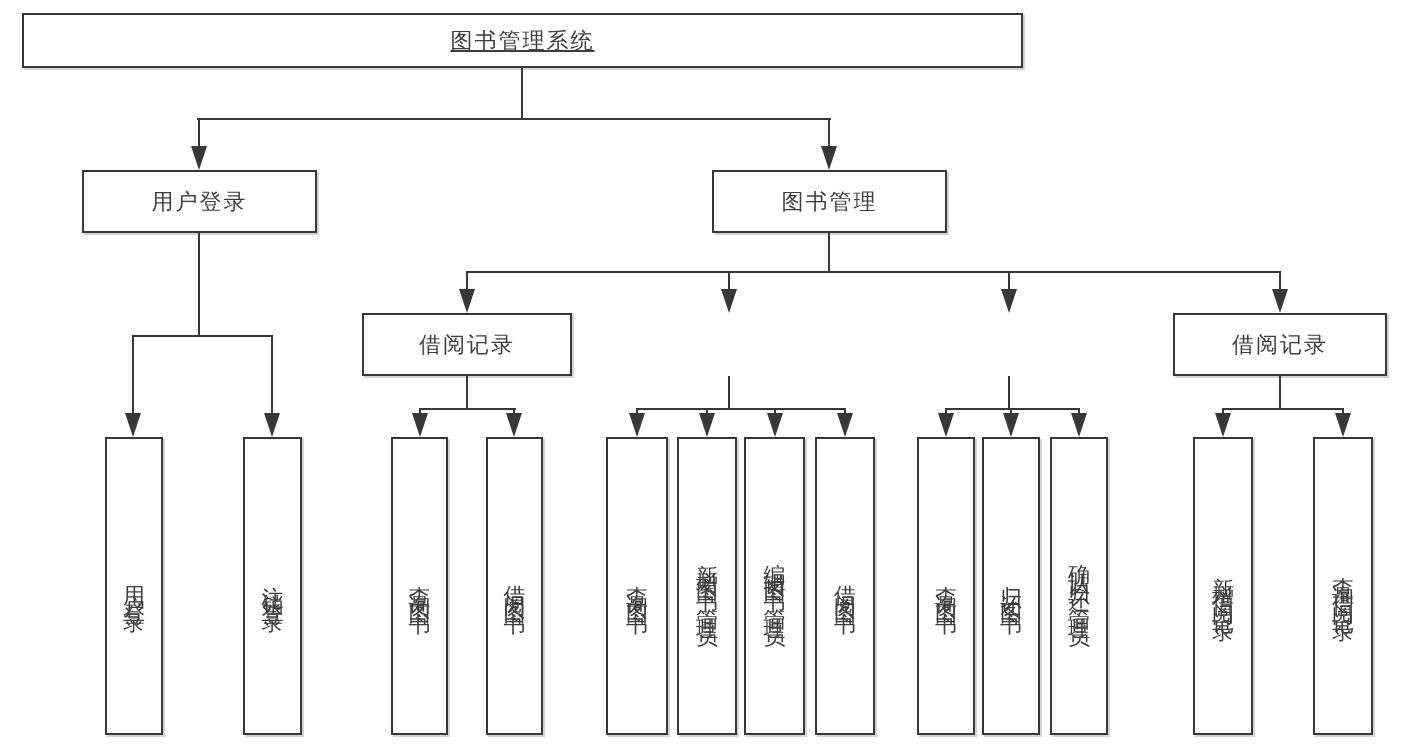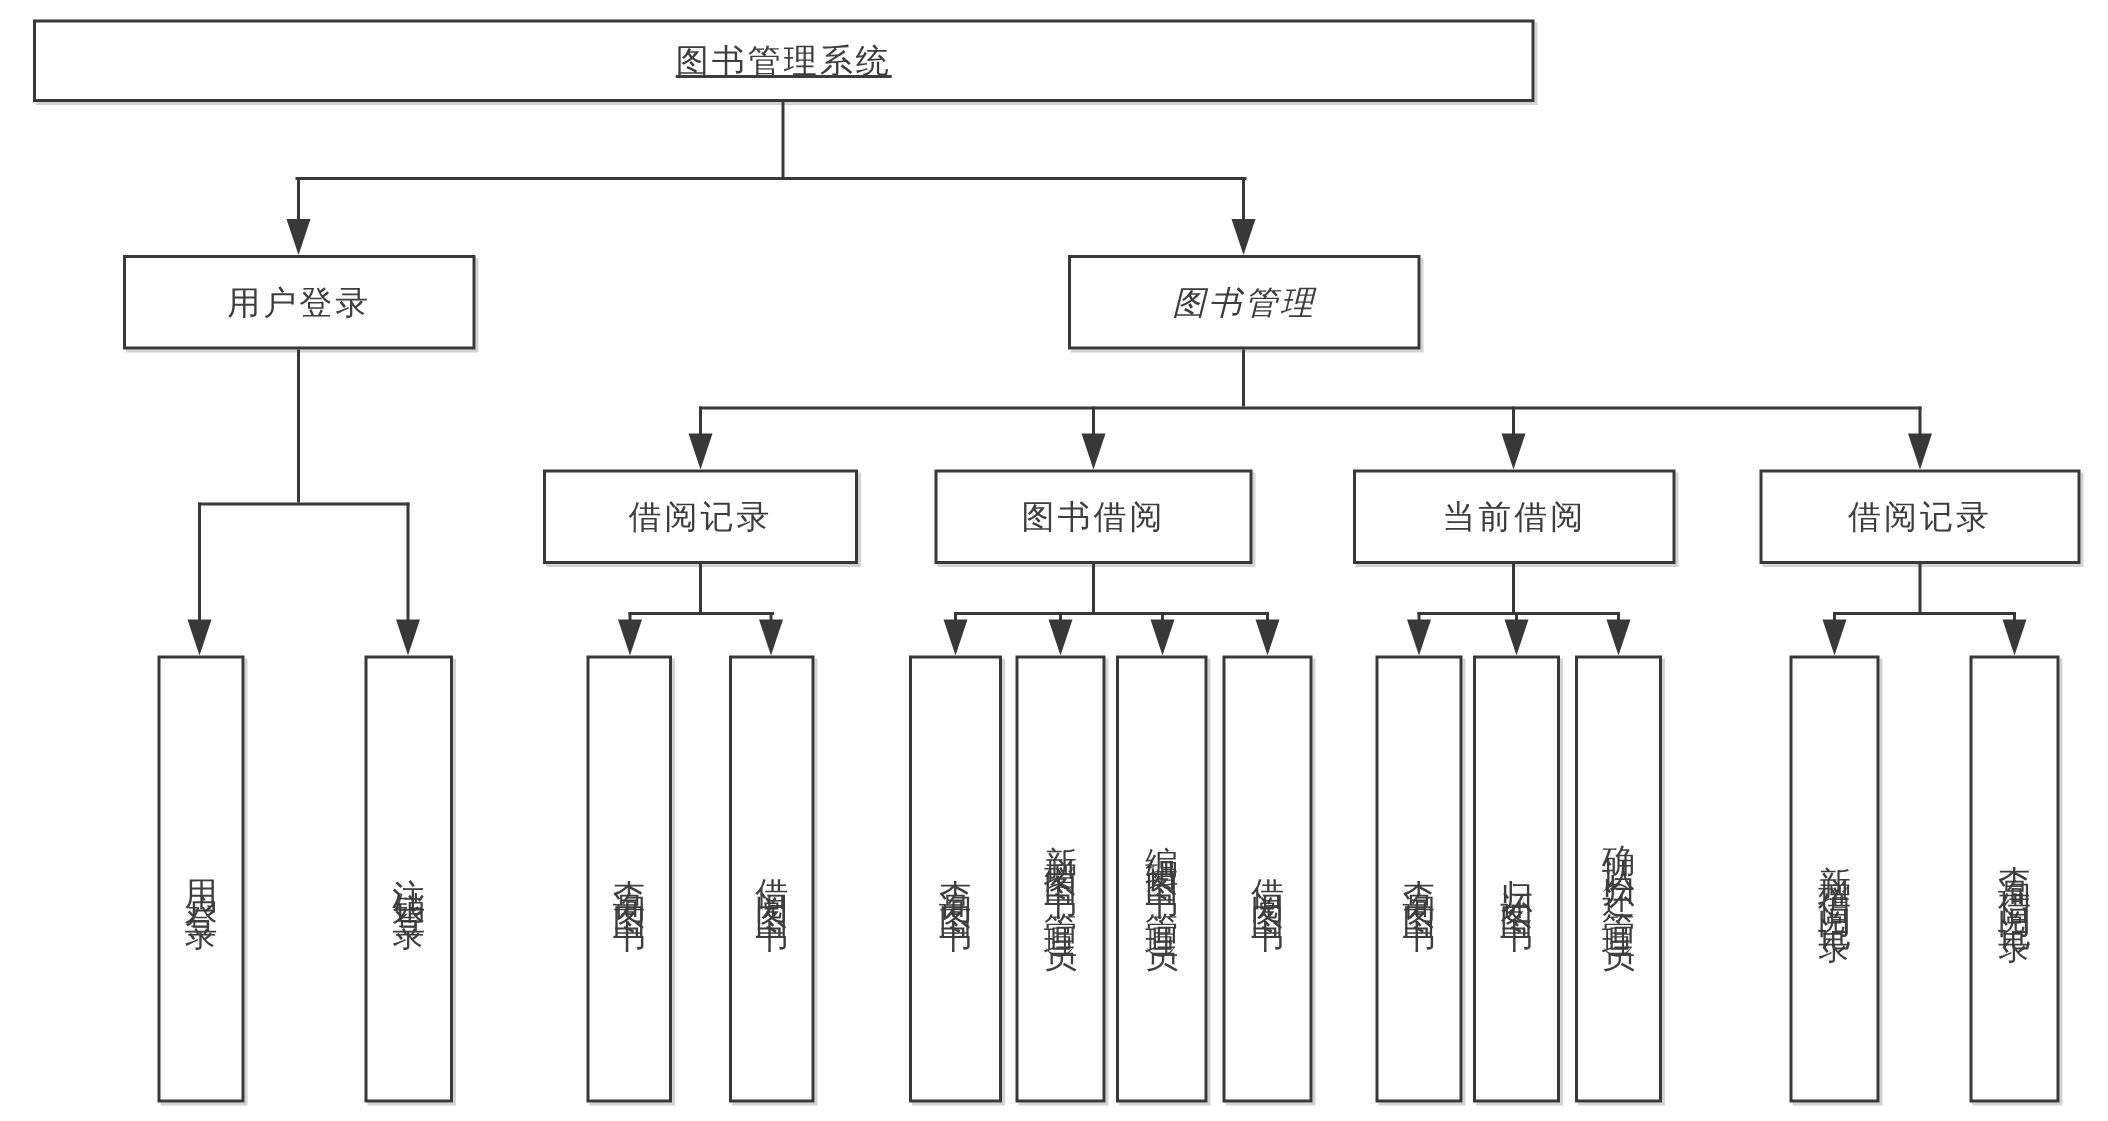--- a/index.html
+++ b/index.html
@@ -72,21 +72,21 @@
   <div class="vl" style="left:521px;top:68px;height:50px;"></div>
   <div class="hl" style="left:197px;top:118px;width:634px;"></div>
   <div class="vl" style="left:198px;top:118px;height:30px;"></div>
   <div class="ar" style="left:191px;top:146px;"></div>
   <div class="vl" style="left:828px;top:118px;height:30px;"></div>
   <div class="ar" style="left:821px;top:146px;"></div>
 
   <div class="box" style="left:82px;top:170px;width:235px;height:63px;">
     <span class="hlabel">用户登录</span>
   </div>
-  <div class="box" style="left:712px;top:170px;width:235px;height:63px;font-style:italic;">
+  <div class="box" style="left:712px;top:170px;width:235px;height:63px;">
     <span class="hlabel">图书管理</span>
   </div>
 
   <div class="vl" style="left:198px;top:233px;height:102px;"></div>
   <div class="hl" style="left:132px;top:335px;width:141px;"></div>
   <div class="vl" style="left:132px;top:335px;height:80px;"></div>
   <div class="ar" style="left:125px;top:413px;"></div>
   <div class="vl" style="left:271px;top:335px;height:80px;"></div>
   <div class="ar" style="left:264px;top:413px;"></div>
 
@@ -103,26 +103,20 @@
   <div class="ar" style="left:459px;top:289px;"></div>
   <div class="vl" style="left:728px;top:271px;height:20px;"></div>
   <div class="ar" style="left:721px;top:289px;"></div>
   <div class="vl" style="left:1008px;top:271px;height:20px;"></div>
   <div class="ar" style="left:1001px;top:289px;"></div>
   <div class="vl" style="left:1279px;top:271px;height:20px;"></div>
   <div class="ar" style="left:1272px;top:289px;"></div>
 
   <div class="box" style="left:362px;top:313px;width:210px;height:63px;">
     <span class="hlabel">借阅记录</span>
-  </div>
-  <div class="box" style="left:623px;top:313px;width:212px;height:63px;">
-    <span class="hlabel">图书借阅</span>
-  </div>
-  <div class="box" style="left:902px;top:313px;width:215px;height:63px;">
-    <span class="hlabel">当前借阅</span>
   </div>
   <div class="box" style="left:1173px;top:313px;width:214px;height:63px;">
     <span class="hlabel">借阅记录</span>
   </div>
 
   <div class="vl" style="left:466px;top:376px;height:32px;"></div>
   <div class="hl" style="left:419px;top:408px;width:97px;"></div>
   <div class="vl" style="left:419px;top:408px;height:8px;"></div>
   <div class="ar" style="left:412px;top:413px;"></div>
   <div class="vl" style="left:513px;top:408px;height:8px;"></div>

